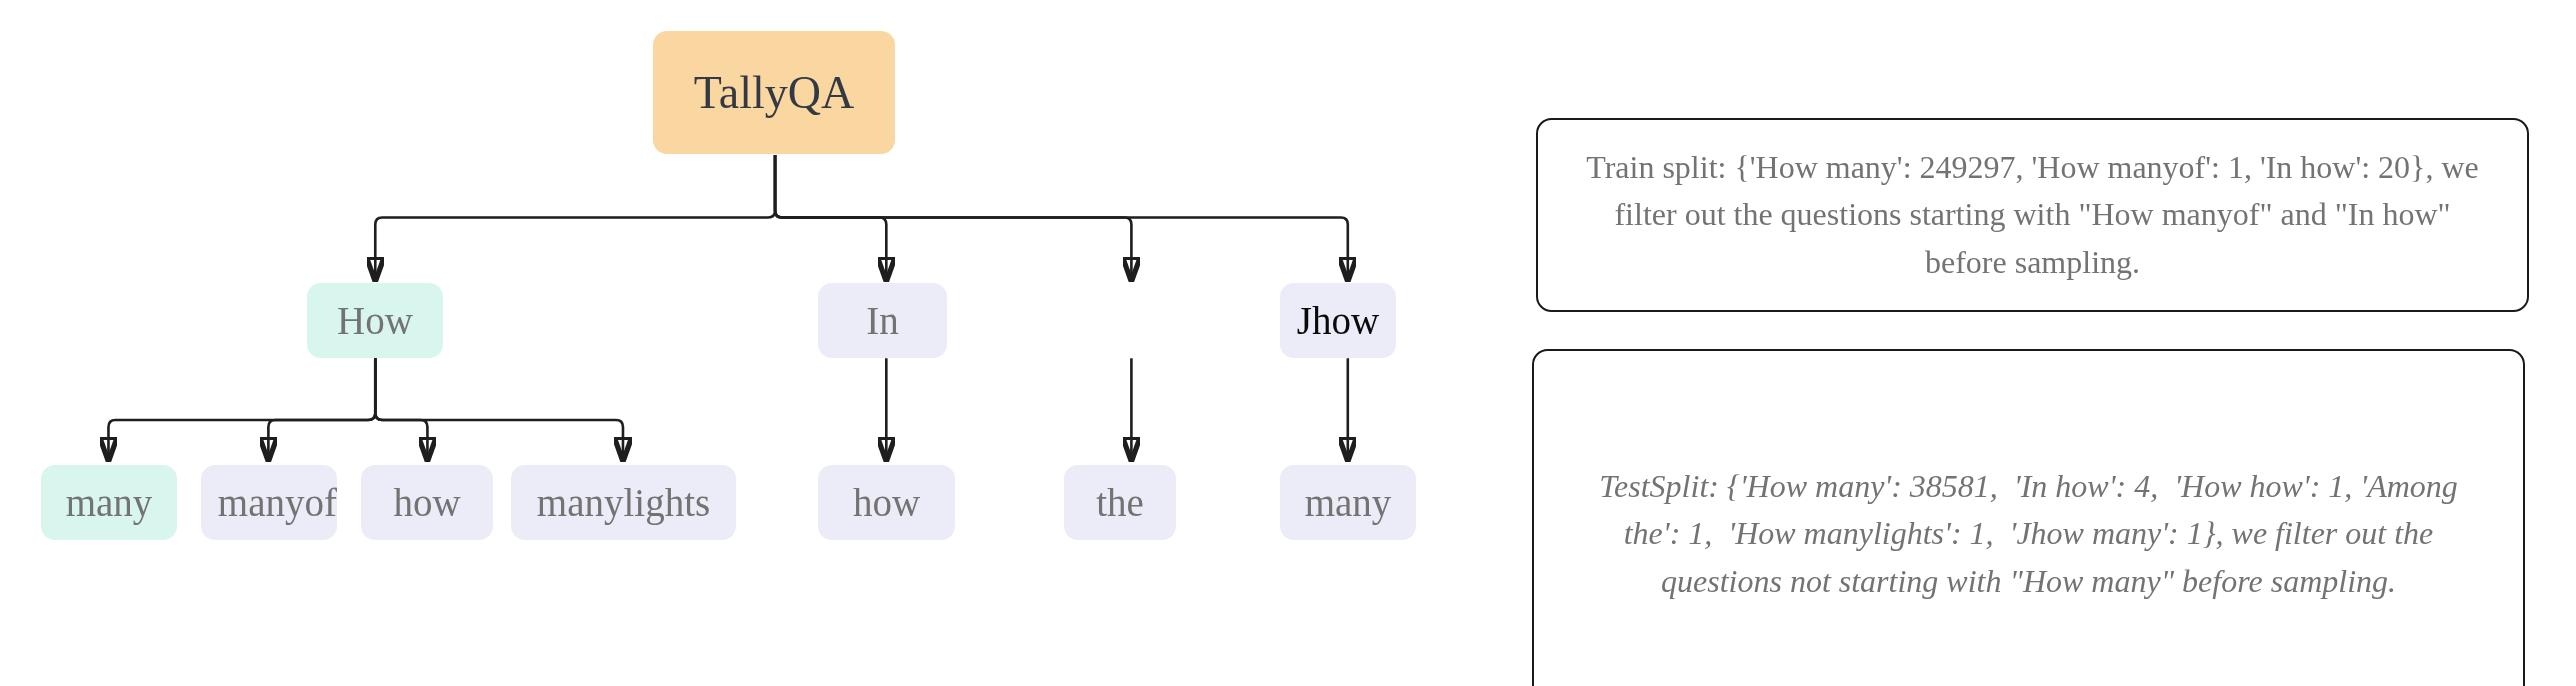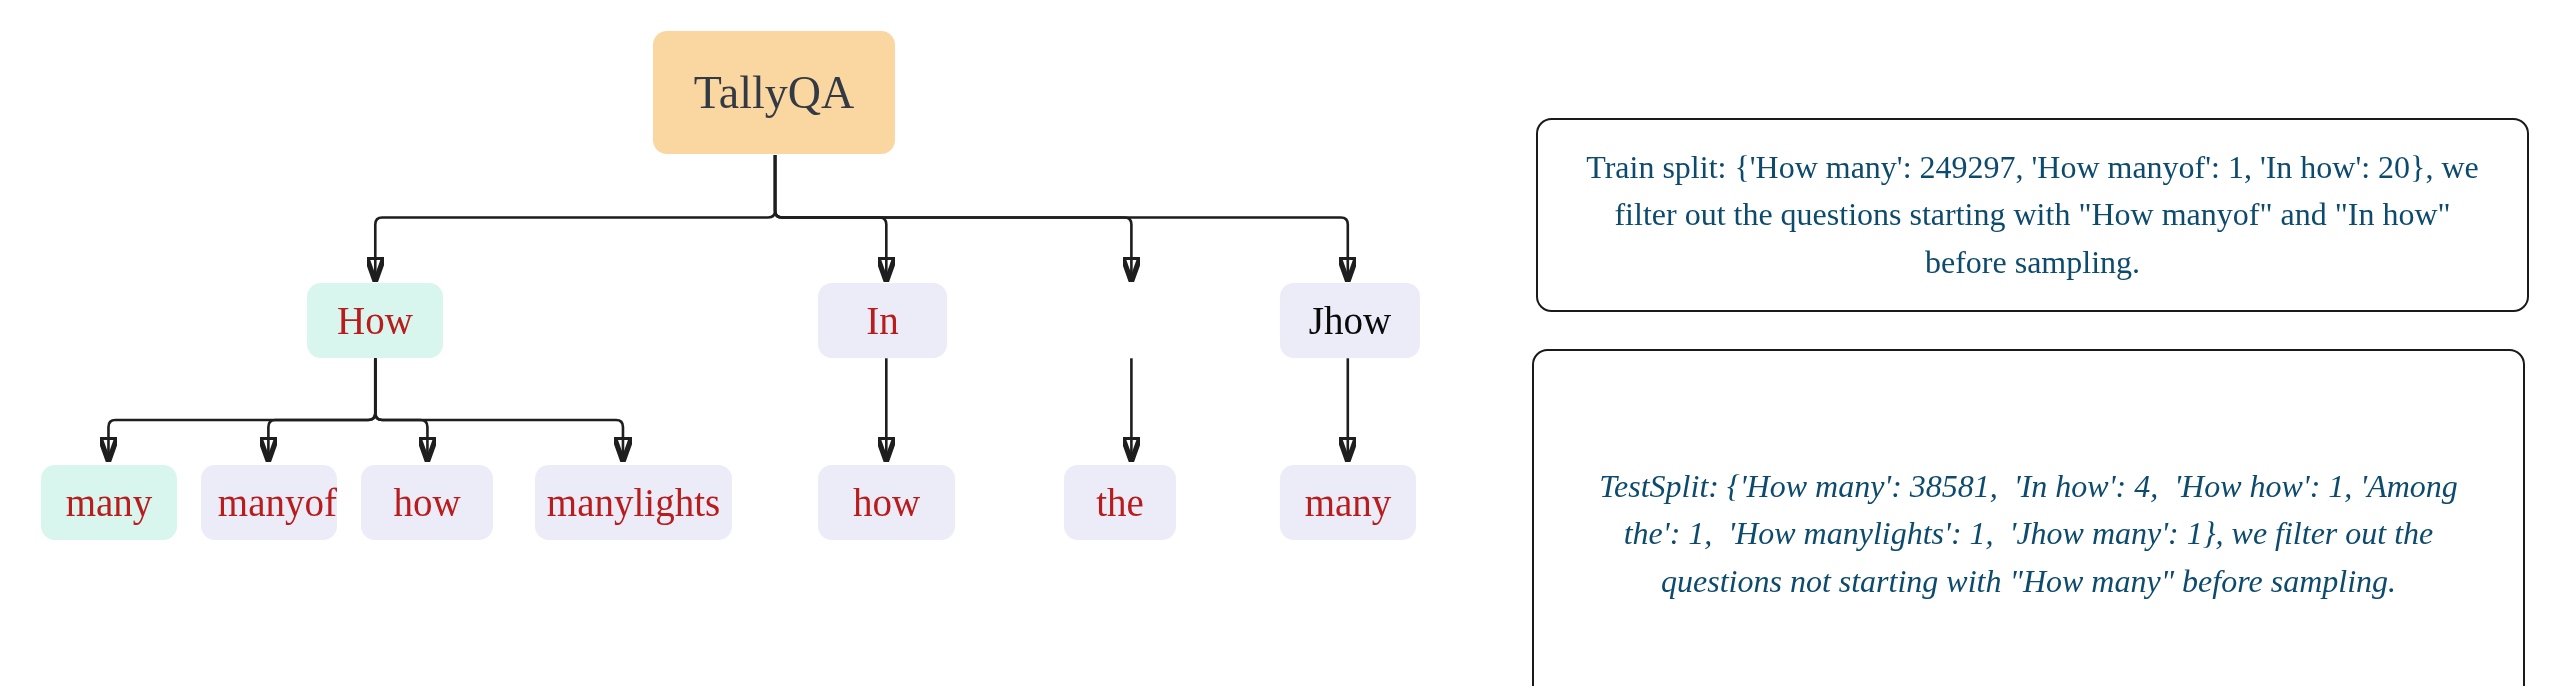--- a/index.html
+++ b/index.html
@@ -22,60 +22,60 @@
     stroke: #1e1e1e;
     stroke-width: 3;
   }
   .node {
     position: absolute;
     display: flex;
     align-items: center;
     justify-content: center;
     border-radius: 14px;
     font-size: 39px;
-    color: #b91c1c;
+    color: #737373;
     white-space: nowrap;
     box-sizing: border-box;
   }
   .node.v-root {
     background: #fad7a1;
     font-size: 46px;
     color: #333a44;
   }
   .node.v-highlight { background: #d8f6ee; }
   .node.v-default   { background: #ececf8; }
   .node.v-black-text { background: #ececf8; color: #0a0a0a; }
 
   
   .n-tallyqa    { left: 641px;  top: 31px;  width: 242px; height: 123px; }
   .n-how        { left: 295px;  top: 283px; width: 136px; height: 75px; }
   .n-in         { left: 806px;  top: 283px; width: 129px; height: 75px; }
   .n-among      { left: 1052px; top: 283px; width: 136px; height: 75px; }
-  .n-jhow       { left: 1268px; top: 283px; width: 140px; height: 75px; }
+  .n-jhow       { left: 1268px; top: 283px; width: 116px; height: 75px; }
   .n-many       { left: 29px;   top: 465px; width: 136px; height: 75px; }
   .n-manyof     { left: 189px;  top: 465px; width: 136px; height: 75px; justify-content: flex-end; }
   .n-how2       { left: 349px;  top: 465px; width: 132px; height: 75px; }
-  .n-manylights { left: 523px;  top: 465px; width: 197px; height: 75px; }
+  .n-manylights { left: 499px;  top: 465px; width: 225px; height: 75px; }
   .n-how3       { left: 806px;  top: 465px; width: 137px; height: 75px; }
   .n-the        { left: 1052px; top: 465px; width: 112px; height: 75px; }
   .n-many2      { left: 1268px; top: 465px; width: 136px; height: 75px; }
 
   .note {
     position: absolute;
     box-sizing: border-box;
     border: 2.6px solid #1a1a1a;
     border-radius: 15.6px;
     background: #ffffff;
     display: flex;
     align-items: center;
     justify-content: center;
     text-align: center;
     font-size: 32px;
     line-height: 1.48;
-    color: #0c4a6e;
+    color: #737373;
     padding: 12px 37px;
     white-space: pre-wrap;
   }
   .note-train { left: 1524px; top: 118px; width: 993px; height: 194px; }
   .note-test  { left: 1520px; top: 349px; width: 993px; height: 370px; font-style: italic; }
 </style>
 </head>
 <body>
 
 <div class="stage">

